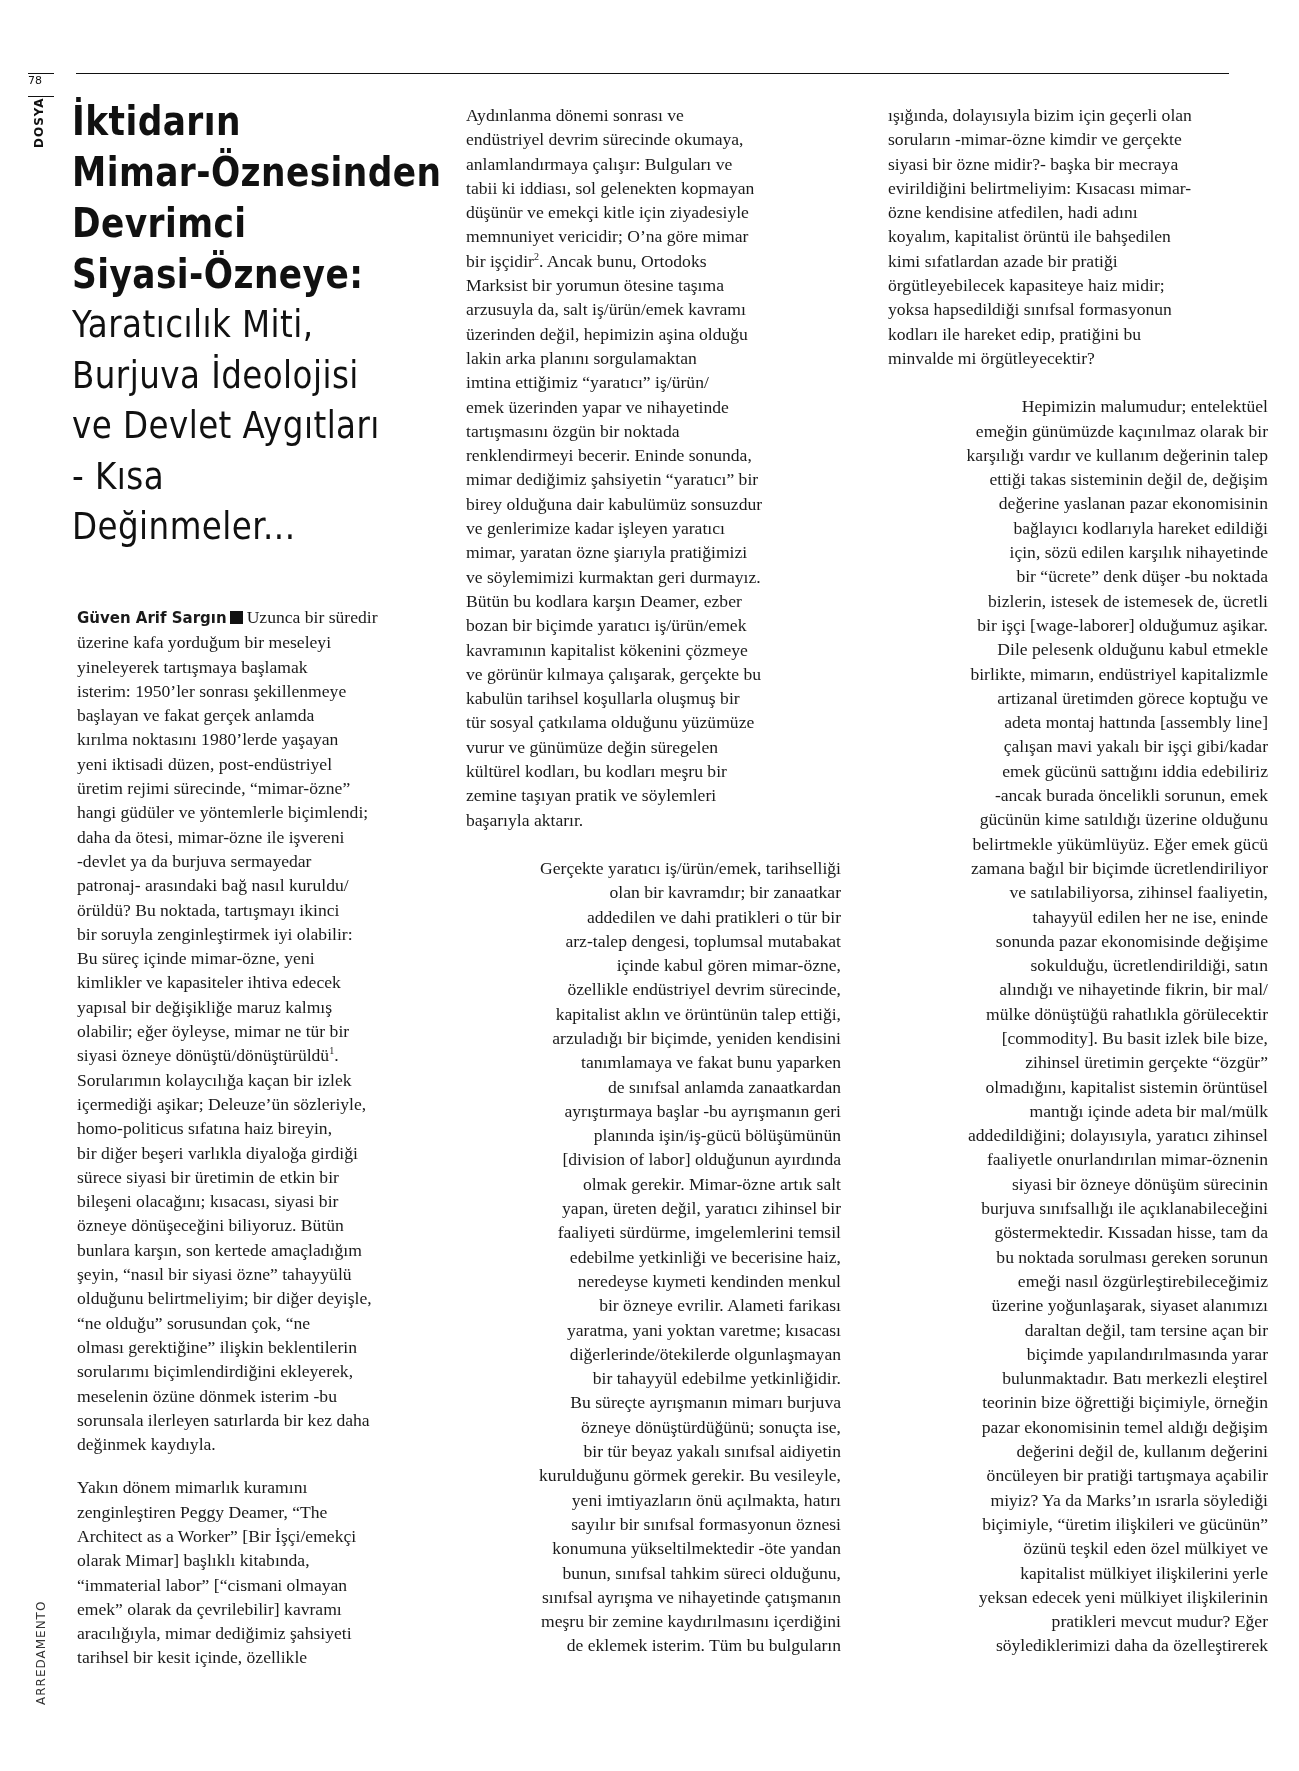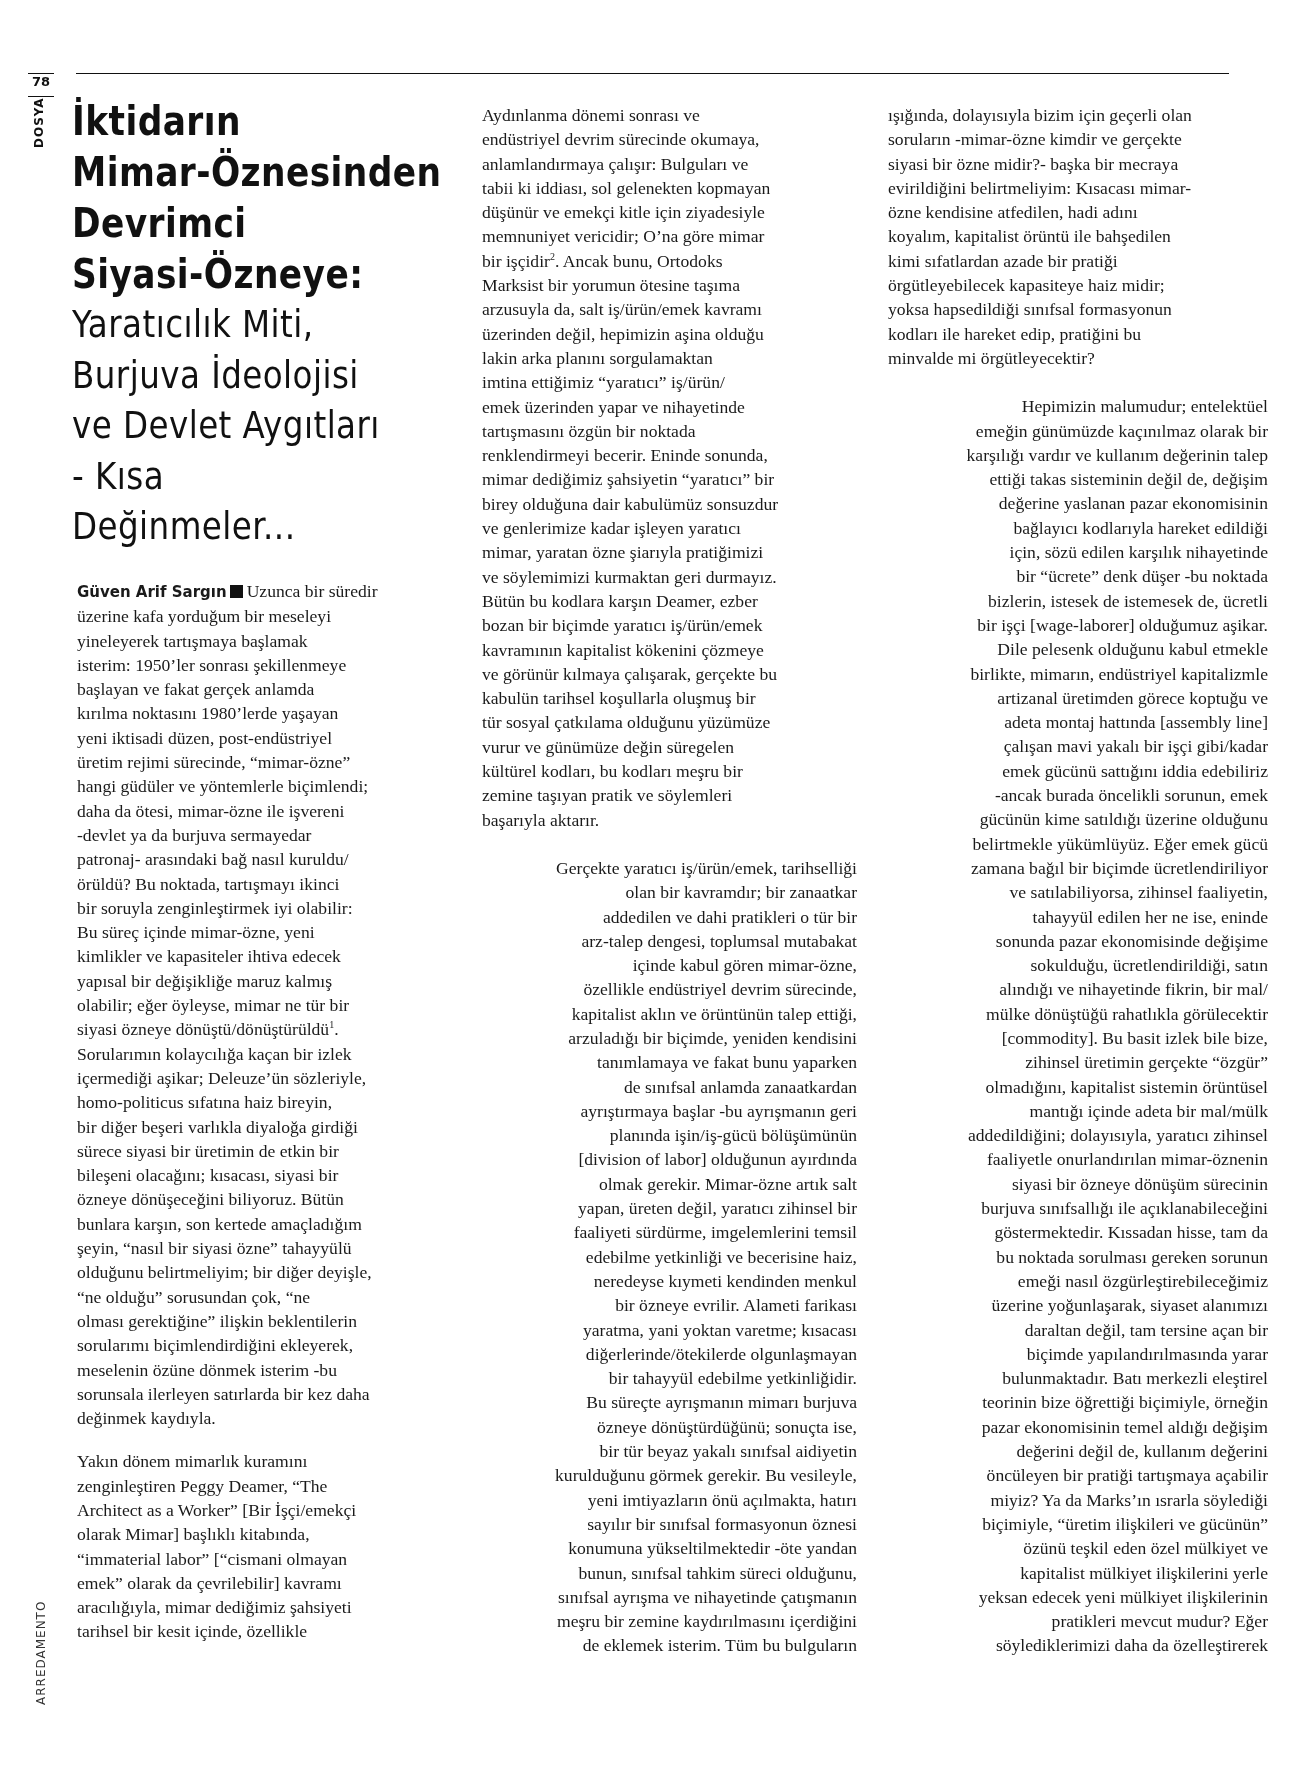--- a/index.html
+++ b/index.html
@@ -1,31 +1,31 @@
 <!DOCTYPE html>
 <html><head>
 <meta charset="utf-8">
 <style>
   html, body { margin: 0; padding: 0; background: #ffffff; }
   body { width: 1299px; height: 1771px; position: relative; overflow: hidden; color: #1a1a1a; }
   .page-num-top { position: absolute; left: 28px; top: 73px; width: 26px; border-top: 1.5px solid #111; }
-  .page-num { position: absolute; left: 28px; top: 74px; width: 26px; text-align: center; font-family: "DejaVu Sans", sans-serif; font-weight: bold; font-size: 13px; color: #111; }
+  .page-num { position: absolute; left: 28px; top: 74px; width: 26px; text-align: left; font-family: "DejaVu Sans", sans-serif; font-weight: normal; font-size: 11px; color: #111; }
   .page-num-bottom { position: absolute; left: 28px; top: 96px; width: 26px; border-top: 1.5px solid #111; }
   .section-label { position: absolute; left: 32px; top: 148px; transform-origin: left top; transform: rotate(-90deg); font-family: "DejaVu Sans", sans-serif; font-weight: bold; font-size: 12px; letter-spacing: 1px; color: #111; white-space: nowrap; }
   .mag-label { position: absolute; left: 34px; top: 1705px; transform-origin: left top; transform: rotate(-90deg); font-family: "DejaVu Sans", sans-serif; font-size: 12px; letter-spacing: 1px; color: #333; white-space: nowrap; }
   .top-rule { position: absolute; left: 76px; top: 73px; width: 1153px; border-top: 1.5px solid #111; }
   .col { position: absolute; top: 103px; font-family: "Liberation Serif", "DejaVu Serif", serif; font-size: 17.6px; line-height: 24.3px; color: #1a1a1a; }
-  .col2 { left: 482px; width: 375px; }
+  .col2 { left: 466px; width: 375px; }
   .col3 { left: 888px; width: 380px; }
   .col p { margin: 0; white-space: pre-line; }
   .col p + p { margin-top: 24px; text-align: right; }
   .title-bold { font-family: "DejaVu Sans", sans-serif; font-weight: bold; font-size: 40px; line-height: 51px; margin: 0; letter-spacing: 0.5px; color: #111; white-space: pre-line; transform: scaleX(0.86); transform-origin: left; width: 440px; }
   .title-light { font-family: "DejaVu Sans", sans-serif; font-weight: normal; font-size: 37px; line-height: 50.5px; margin: 0; color: #111; white-space: pre-line; transform: scaleX(0.88); transform-origin: left; width: 430px; letter-spacing: 0.5px; }
   .title-block { position: absolute; left: 72px; top: 96px; width: 400px; }
-  .body-start { position: absolute; left: 77px; top: 579px; width: 380px; font-family: "Liberation Serif", "DejaVu Serif", serif; font-size: 17.6px; line-height: 24.3px; }
+  .body-start { position: absolute; left: 77px; top: 605px; width: 380px; font-family: "Liberation Serif", "DejaVu Serif", serif; font-size: 17.6px; line-height: 24.3px; }
   .body-start p { margin: 0; white-space: pre-line; }
   .body-start p + p { margin-top: 19px; }
   .author { font-family: "DejaVu Sans", sans-serif; font-weight: bold; font-size: 15px; letter-spacing: 0; }
   .square { display: inline-block; width: 13px; height: 13px; background: #111; vertical-align: -1px; margin: 0 4px 0 3px; }
   .it { }
   sup { font-size: 10px; line-height: 0; vertical-align: 7px; }
 </style>
 </head>
 <body>
 

